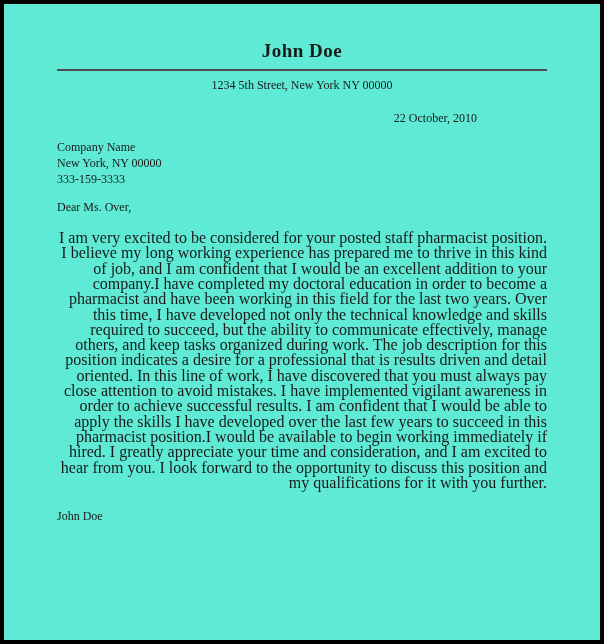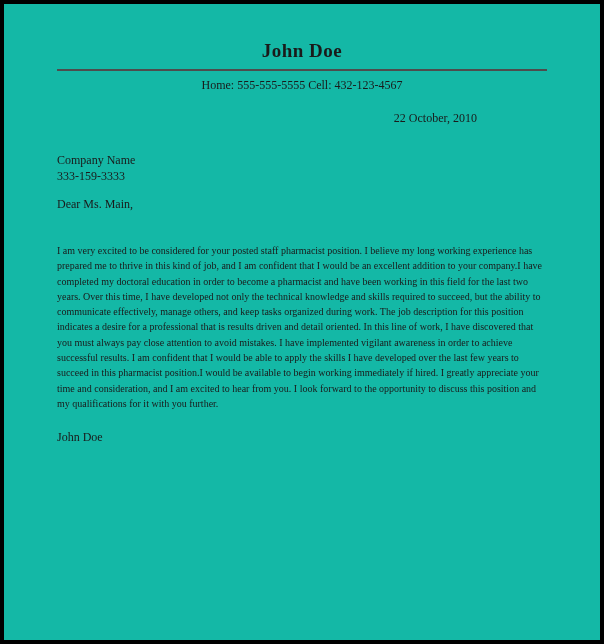--- a/index.html
+++ b/index.html
@@ -6,21 +6,21 @@
     margin: 0;
     padding: 0;
     background: #ffffff;
   }
   .page {
     position: relative;
     width: 604px;
     height: 644px;
     box-sizing: border-box;
     border: 4px solid #000000;
-    background: #14b8a6;
+    background: #5eead4;
     overflow: hidden;
     font-family: "Liberation Serif", "DejaVu Serif", serif;
     color: #1a1a1a;
   }
   .content {
     box-sizing: border-box;
     width: 100%;
     height: 100%;
     padding: 0 53px;
   }
@@ -45,61 +45,62 @@
     line-height: 15.5px;
   }
   .date-row {
     margin-top: 17px;
     text-align: right;
     padding-right: 70px;
     font-size: 12px;
     line-height: 15px;
   }
   .recipient {
-    margin-top: 26px;
+    margin-top: 13px;
     font-size: 12px;
     line-height: 16.2px;
   }
   .salutation {
     margin-top: 13px;
     font-size: 12px;
     line-height: 15px;
   }
   .body-paragraph {
-    margin-top: 31px;
-    font-size: 10px;
+    margin-top: 15px;
+    font-size: 16px;
     line-height: 15.3px;
     width: 490px;
-    text-align: left;
+    text-align: right;
   }
   .signature {
     margin-top: 19px;
     font-size: 12px;
     line-height: 15px;
   }
 </style>
 </head>
 <body>
 
 <div class="page">
   <div class="content">
 
     <div class="letter-header">
       <h1 class="sender-name">John Doe</h1>
       <div class="header-rule"></div>
-      <div class="contact-line">Home: 555-555-5555 Cell: 432-123-4567</div>
+      <div class="contact-line">1234 5th Street, New York NY 00000</div>
     </div>
 
     <div class="date-row">22 October, 2010</div>
 
     <div class="recipient">
       <div>Company Name</div>
+      <div>New York, NY 00000</div>
       <div>333-159-3333</div>
     </div>
 
-    <div class="salutation">Dear Ms. Main,</div>
+    <div class="salutation">Dear Ms. Over,</div>
 
     <div class="body-paragraph">I am very excited to be considered for your posted staff pharmacist position. I believe my long working experience has prepared me to thrive in this kind of job, and I am confident that I would be an excellent addition to your company.I have completed my doctoral education in order to become a pharmacist and have been working in this field for the last two years. Over this time, I have developed not only the technical knowledge and skills required to succeed, but the ability to communicate effectively, manage others, and keep tasks organized during work. The job description for this position indicates a desire for a professional that is results driven and detail oriented. In this line of work, I have discovered that you must always pay close attention to avoid mistakes. I have implemented vigilant awareness in order to achieve successful results. I am confident that I would be able to apply the skills I have developed over the last few years to succeed in this pharmacist position.I would be available to begin working immediately if hired. I greatly appreciate your time and consideration, and I am excited to hear from you. I look forward to the opportunity to discuss this position and my qualifications for it with you further.</div>
 
     <div class="signature">John Doe</div>
 
   </div>
 </div>
 
 </body></html>

